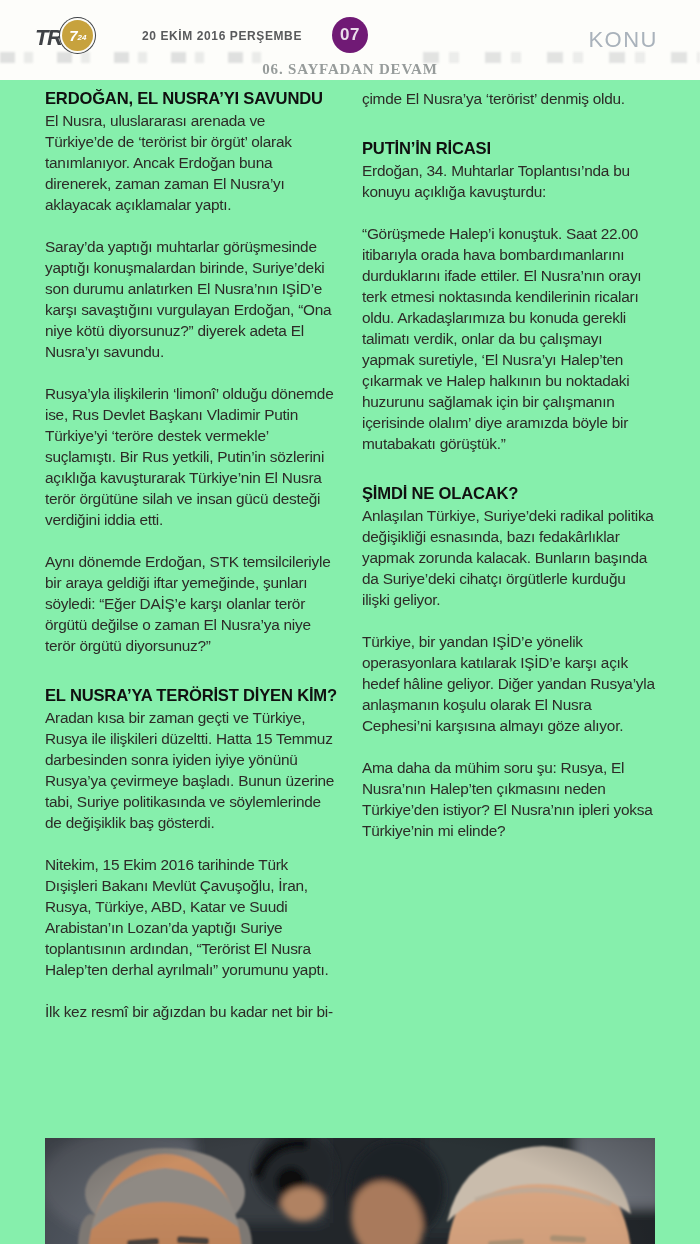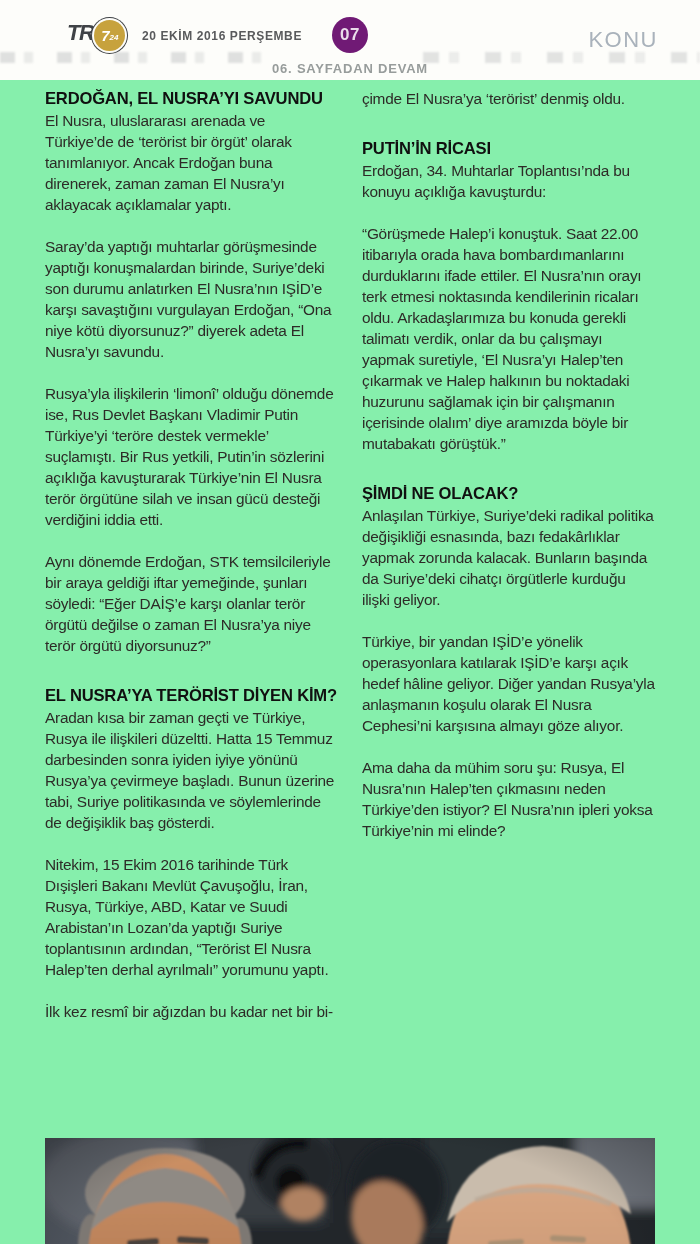--- a/index.html
+++ b/index.html
@@ -5,41 +5,41 @@
   html,body{margin:0;padding:0;}
   body{
     width:700px;height:1244px;position:relative;overflow:hidden;
     background:#fdfdfa;
     font-family:"Liberation Sans", sans-serif;
   }
   .page{position:absolute;inset:0;}
 
   
   .header{position:absolute;top:0;left:0;right:0;height:80px;background:#fdfdfa;}
-  .brand{position:absolute;left:35px;top:20px;display:flex;align-items:flex-start;margin-left:32px;}
+  .brand{position:absolute;left:35px;top:20px;display:flex;align-items:flex-end;}
   .brand-tr{font-size:22px;font-weight:800;font-style:italic;color:#3f4246;letter-spacing:-1.5px;}
   .brand-badge{
     width:31px;height:31px;border-radius:50%;background:#c7a23d;margin-left:1px;
     display:flex;align-items:center;justify-content:center;
     box-shadow:0 0 0 2px #fdfdfa, 0 0 0 3px #3f4246;
   }
   .brand-badge .b7{color:#fff;font-weight:800;font-style:italic;font-size:15px;}
   .brand-badge .b24{color:#fff;font-weight:800;font-style:italic;font-size:8px;margin-top:4px;}
   .hdr-date{
     position:absolute;left:118px;top:29px;
     font-size:12px;font-weight:700;color:#595a5c;letter-spacing:0.6px;margin-left:24px;
   }
   .page-circle{
     position:absolute;left:332px;top:17px;width:36px;height:36px;border-radius:50%;
     background:#701a75;display:flex;align-items:center;justify-content:center;
     color:rgba(255,255,255,0.85);font-size:17px;font-weight:700;letter-spacing:0.5px;
   }
   .continued{
     position:absolute;top:61px;left:0;right:0;text-align:center;
-    font-size:13px;font-weight:700;color:#979c9b;letter-spacing:0.8px;
+    font-size:15px;font-weight:700;color:#979c9b;letter-spacing:0.8px;font-family:Liberation Serif, serif;
   }
   .section-label{
     position:absolute;right:42px;top:27px;
     font-size:22px;font-weight:500;color:#a9b2bb;letter-spacing:1.5px;
   }
   .ghost-band{position:absolute;top:52px;height:11px;filter:blur(1.2px);opacity:.8;}
   .ghost-band.left{left:0;width:285px;
     background:repeating-linear-gradient(90deg, rgba(120,125,130,0.28) 0 15px, transparent 15px 24px, rgba(120,125,130,0.18) 24px 33px, transparent 33px 57px);}
   .ghost-band.right{left:415px;right:0;
     background:repeating-linear-gradient(90deg, transparent 0 8px, rgba(120,125,130,0.25) 8px 24px, transparent 24px 34px, rgba(120,125,130,0.16) 34px 44px, transparent 44px 62px);}

